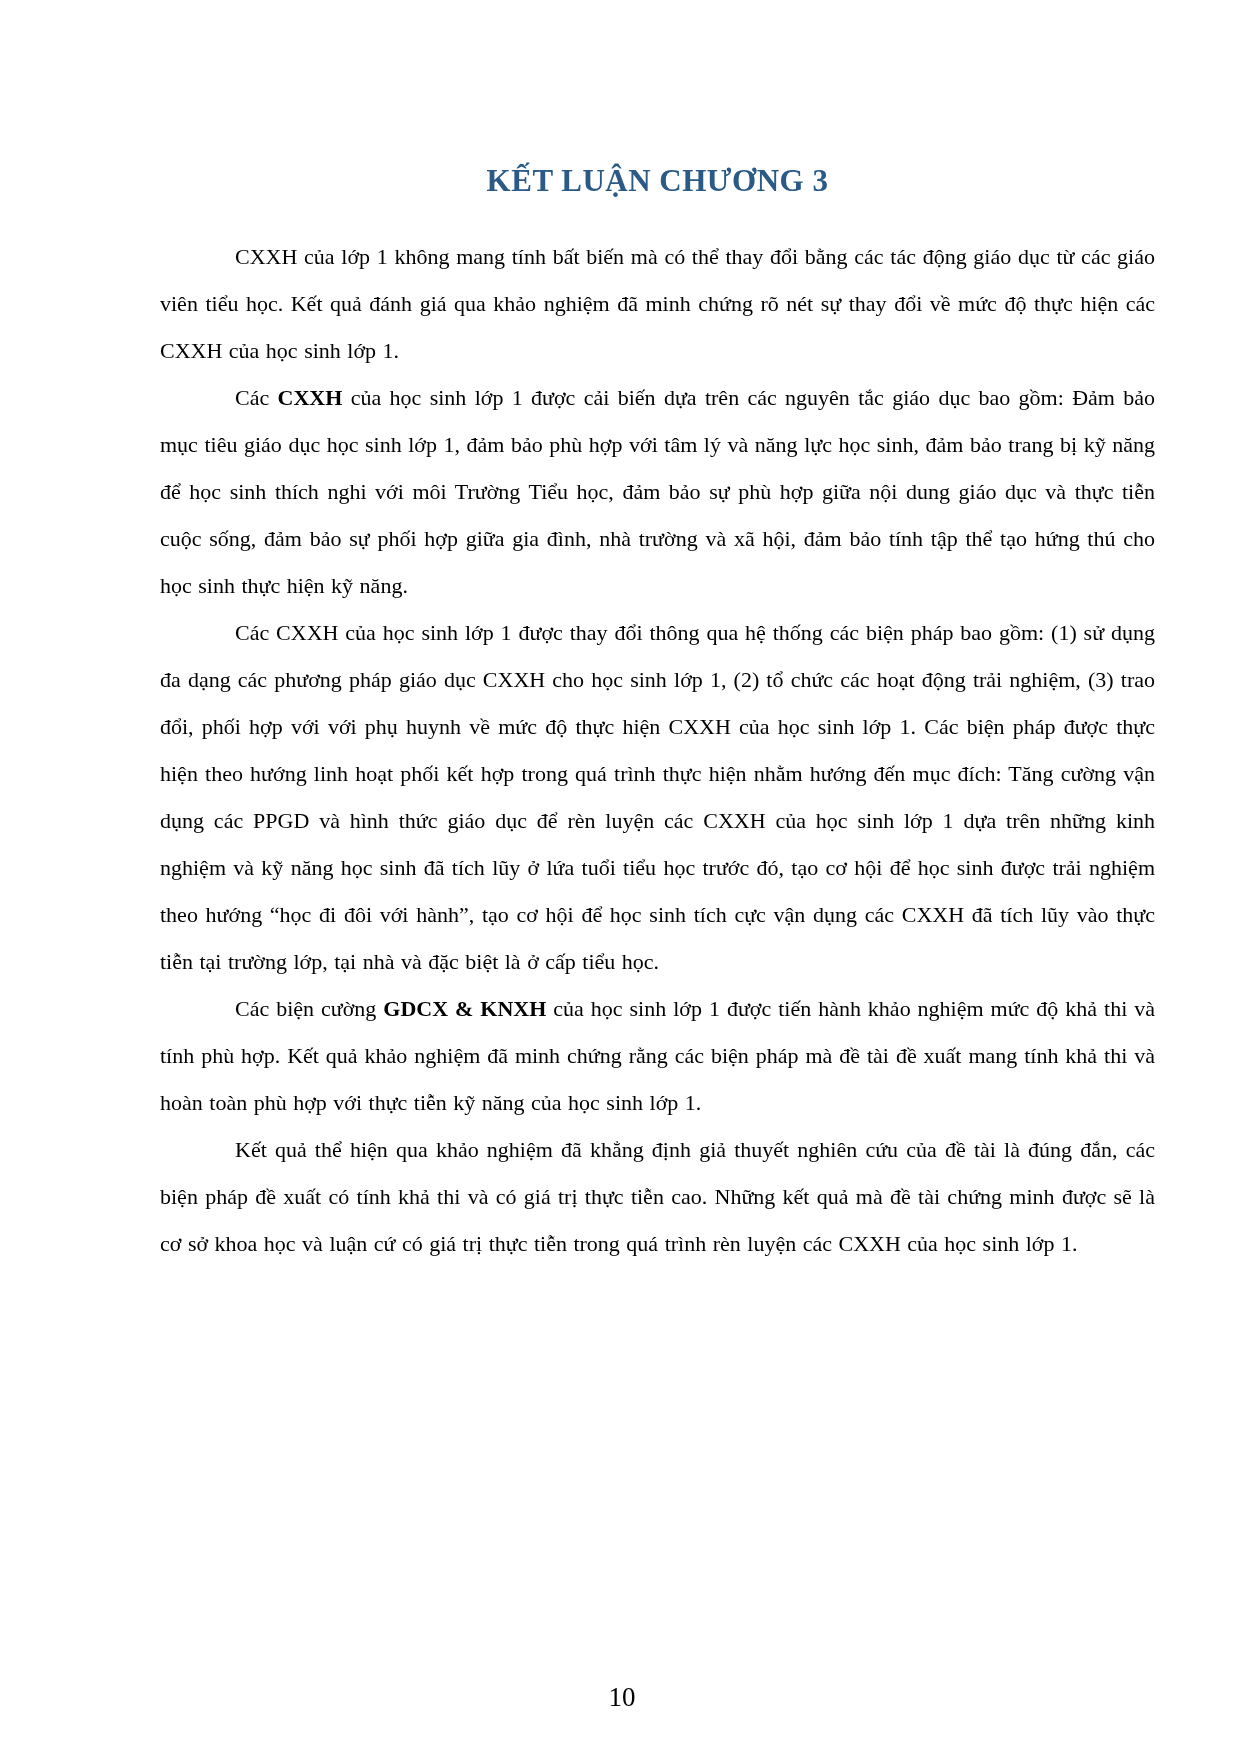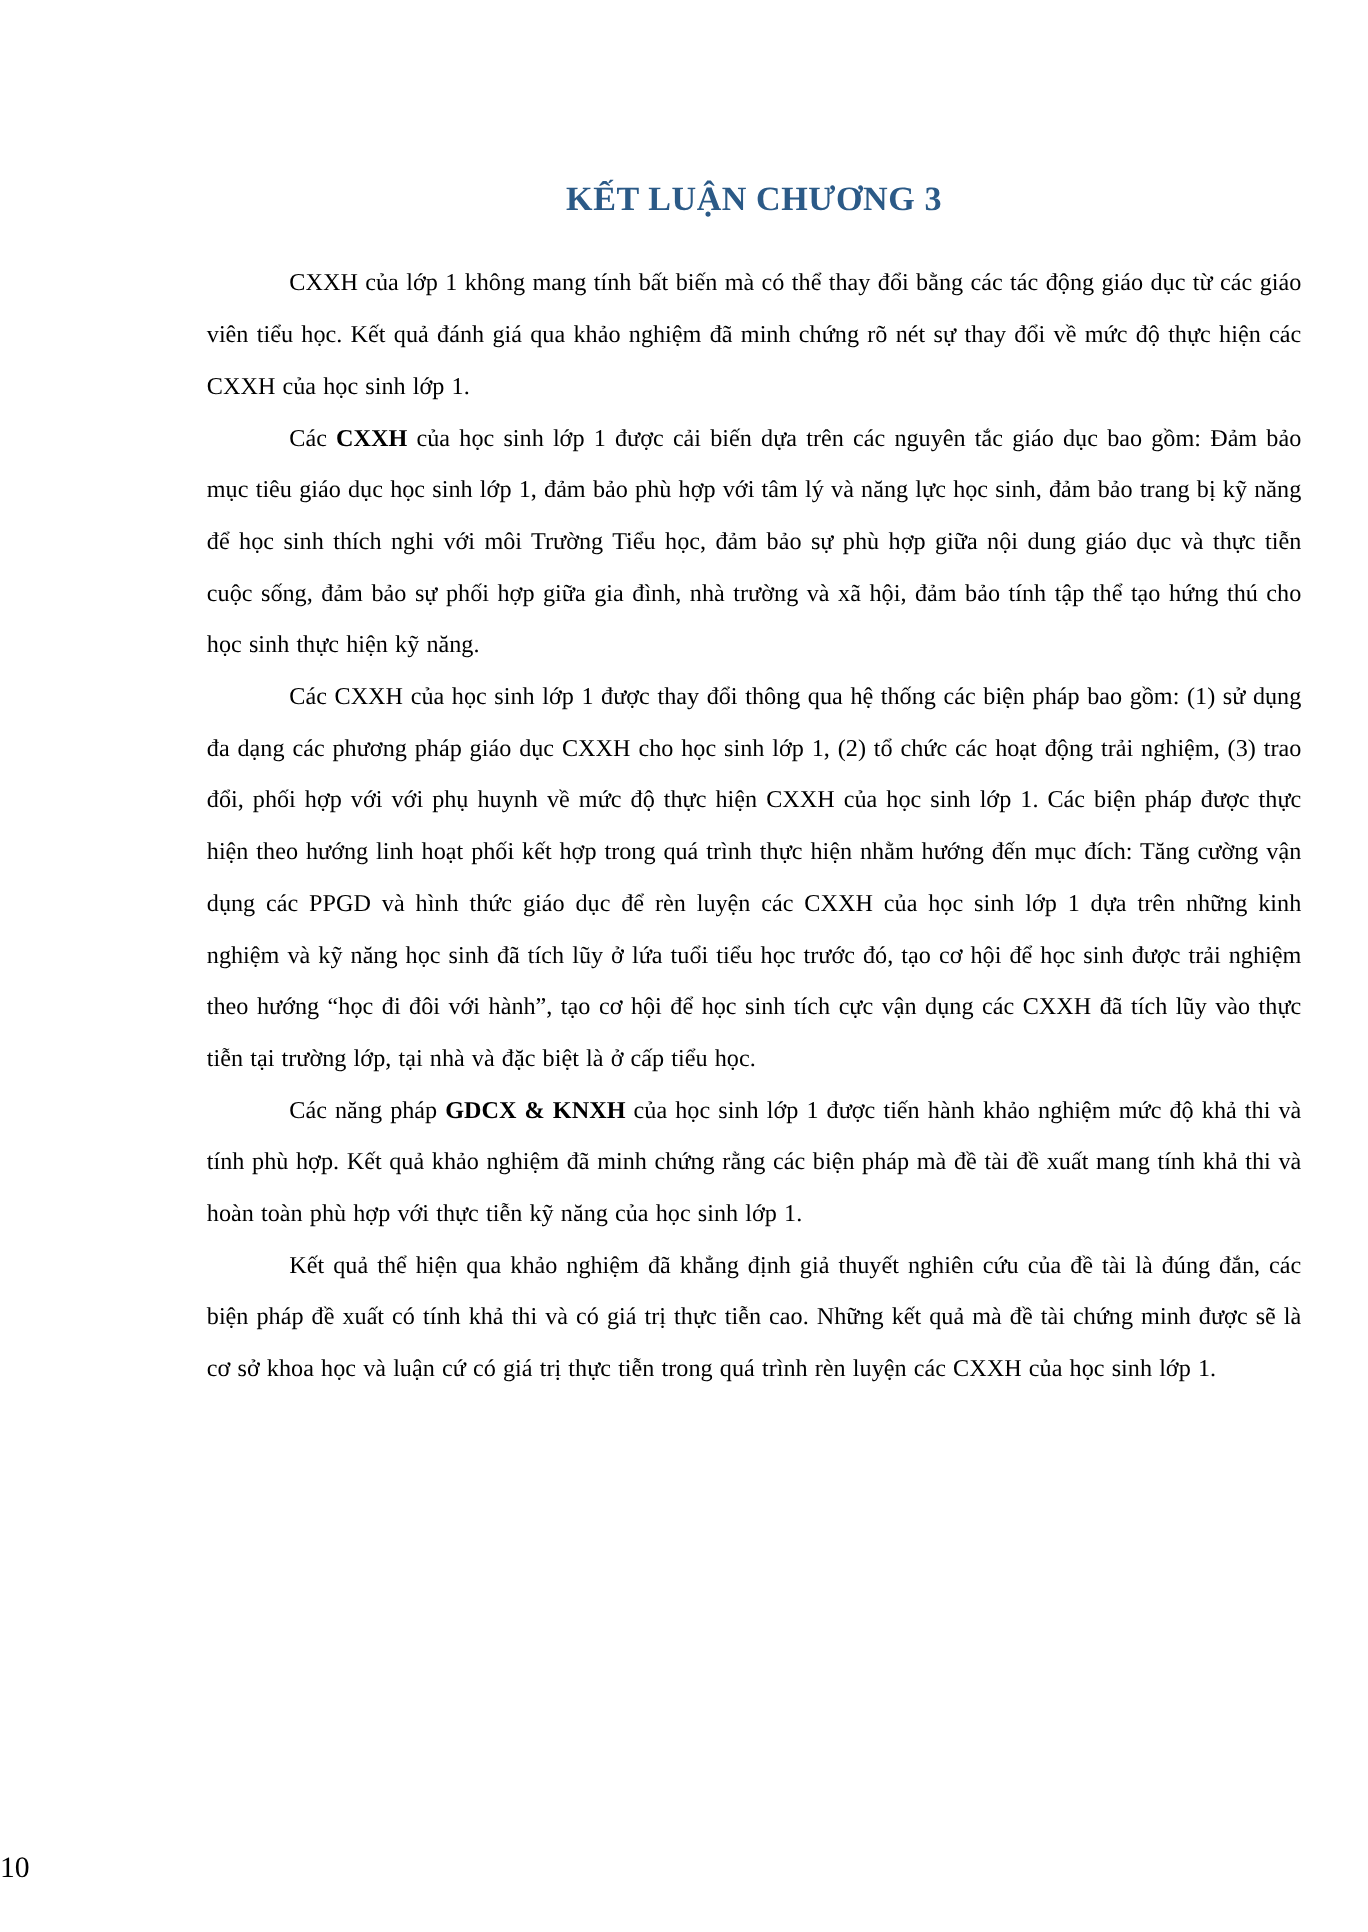--- a/index.html
+++ b/index.html
@@ -14,21 +14,20 @@
     background: #ffffff;
     overflow: hidden;
     font-family: "Liberation Serif", "DejaVu Serif", serif;
     color: #000000;
   }
   .content {
     position: absolute;
     left: 160px;
     top: 162px;
     width: 995px;
-    margin-left: 28px;
   }
   .doc-title {
     margin: 0 0 33px 0;
     text-align: center;
     font-size: 31px;
     line-height: 38px;
     font-weight: bold;
     letter-spacing: 0.5px;
   }
   .doc-body p {
@@ -41,32 +40,33 @@
     word-spacing: 1px;
   }
   .doc-body .bold {
     font-weight: bold;
   }
   .page-number {
     position: absolute;
     left: 0;
     bottom: 44px;
     width: 100%;
+    text-align: center;
     font-size: 27px;
     line-height: 30px;
   }
 </style>
 </head>
 <body>
 
 <div class="page">
   <div class="content">
     <h1 class="doc-title" style="color: rgb(43, 90, 135);">KẾT LUẬN CHƯƠNG 3</h1>
     <div class="doc-body">
         <p><span>CXXH của lớp 1 không mang tính bất biến mà có thể thay đổi bằng các tác động giáo dục từ các giáo viên tiểu học. Kết quả đánh giá qua khảo nghiệm đã minh chứng rõ nét sự thay đổi về mức độ thực hiện các CXXH của học sinh lớp 1.</span></p>
         <p><span>Các </span><span class="bold">CXXH</span><span> của học sinh lớp 1 được cải biến dựa trên các nguyên tắc giáo dục bao gồm: Đảm bảo mục tiêu giáo dục học sinh lớp 1, đảm bảo phù hợp với tâm lý và năng lực học sinh, đảm bảo trang bị kỹ năng để học sinh thích nghi với môi Trường Tiểu học, đảm bảo sự phù hợp giữa nội dung giáo dục và thực tiễn cuộc sống, đảm bảo sự phối hợp giữa gia đình, nhà trường và xã hội, đảm bảo tính tập thể tạo hứng thú cho học sinh thực hiện kỹ năng.</span></p>
         <p><span>Các CXXH của học sinh lớp 1 được thay đổi thông qua hệ thống các biện pháp bao gồm: (1) sử dụng đa dạng các phương pháp giáo dục CXXH cho học sinh lớp 1, (2) tổ chức các hoạt động trải nghiệm, (3) trao đổi, phối hợp với với phụ huynh về mức độ thực hiện CXXH của học sinh lớp 1. Các biện pháp được thực hiện theo hướng linh hoạt phối kết hợp trong quá trình thực hiện nhằm hướng đến mục đích: Tăng cường vận dụng các PPGD và hình thức giáo dục để rèn luyện các CXXH của học sinh lớp 1 dựa trên những kinh nghiệm và kỹ năng học sinh đã tích lũy ở lứa tuổi tiểu học trước đó, tạo cơ hội để học sinh được trải nghiệm theo hướng “học đi đôi với hành”, tạo cơ hội để học sinh tích cực vận dụng các CXXH đã tích lũy vào thực tiễn tại trường lớp, tại nhà và đặc biệt là ở cấp tiểu học.</span></p>
-        <p><span>Các năng pháp </span><span class="bold">GDCX &amp; KNXH</span><span> của học sinh lớp 1 được tiến hành khảo nghiệm mức độ khả thi và tính phù hợp. Kết quả khảo nghiệm đã minh chứng rằng các biện pháp mà đề tài đề xuất mang tính khả thi và hoàn toàn phù hợp với thực tiễn kỹ năng của học sinh lớp 1.</span></p>
+        <p><span>Các biện cường </span><span class="bold">GDCX &amp; KNXH</span><span> của học sinh lớp 1 được tiến hành khảo nghiệm mức độ khả thi và tính phù hợp. Kết quả khảo nghiệm đã minh chứng rằng các biện pháp mà đề tài đề xuất mang tính khả thi và hoàn toàn phù hợp với thực tiễn kỹ năng của học sinh lớp 1.</span></p>
         <p><span>Kết quả thể hiện qua khảo nghiệm đã khẳng định giả thuyết nghiên cứu của đề tài là đúng đắn, các biện pháp đề xuất có tính khả thi và có giá trị thực tiễn cao. Những kết quả mà đề tài chứng minh được sẽ là cơ sở khoa học và luận cứ có giá trị thực tiễn trong quá trình rèn luyện các CXXH của học sinh lớp 1.</span></p>
       </div>
   </div>
   <div class="page-number">10</div>
 </div>
 
 </body></html>

